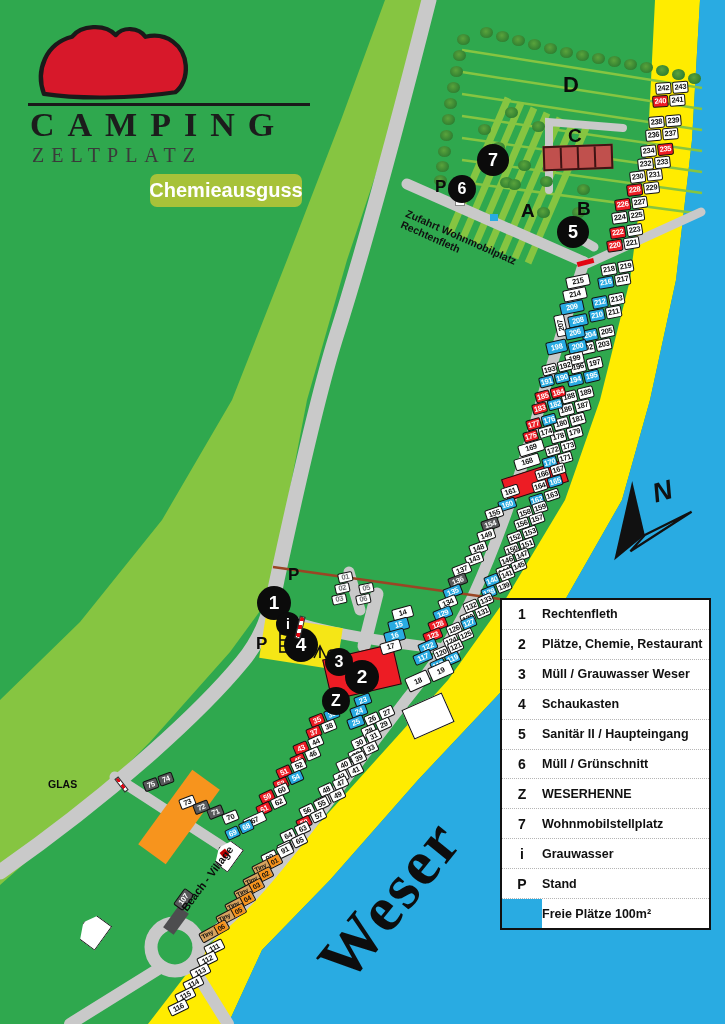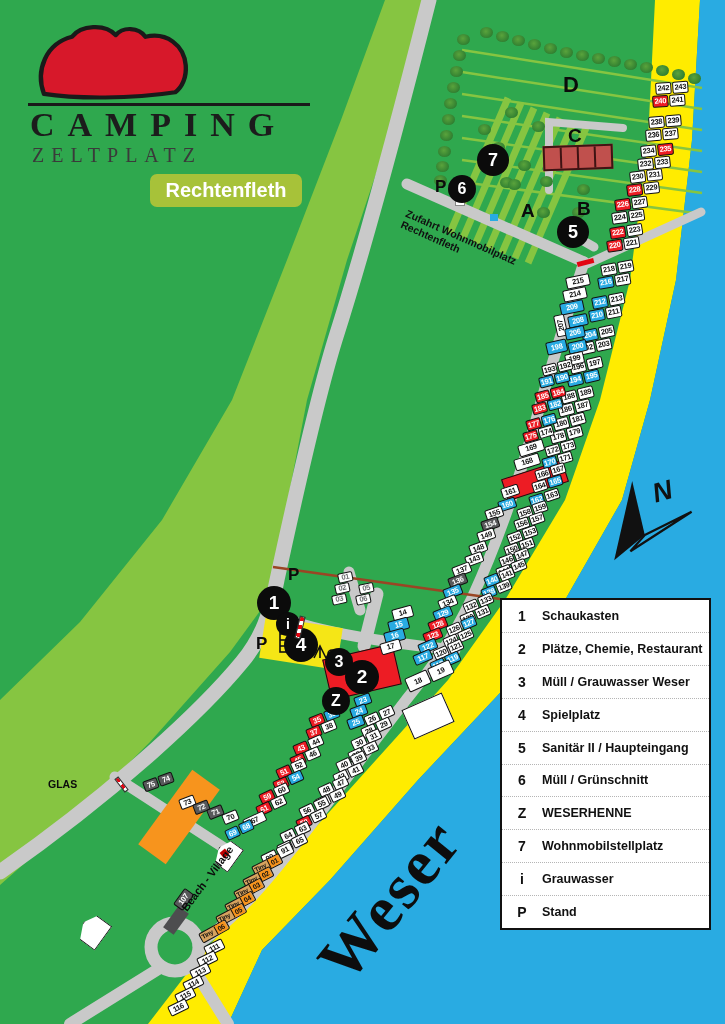--- a/index.html
+++ b/index.html
@@ -1086,33 +1086,33 @@
 
   <svg id="compass" width="90" height="100" viewBox="0 0 100 110">
     <polygon points="28,14 42,74 8,102" fill="#111"></polygon>
     <polygon points="42,74 94,48 26,92" fill="none" stroke="#111" stroke-width="2.5"></polygon>
     <text x="52" y="36" font-size="30" font-weight="bold" font-style="italic" fill="#111" transform="rotate(-16 60 30)">N</text>
   </svg>
 
   <div id="legend">
       <div class="lrow">
         <div class="lsym">1</div>
-        <div class="llabel">Schaukasten</div>
+        <div class="llabel">Rechtenfleth</div>
       </div>
       <div class="lrow">
         <div class="lsym">2</div>
         <div class="llabel">Plätze, Chemie, Restaurant</div>
       </div>
       <div class="lrow">
         <div class="lsym">3</div>
         <div class="llabel">Müll / Grauwasser Weser</div>
       </div>
       <div class="lrow">
         <div class="lsym">4</div>
-        <div class="llabel">Spielplatz</div>
+        <div class="llabel">Schaukasten</div>
       </div>
       <div class="lrow">
         <div class="lsym">5</div>
         <div class="llabel">Sanitär II / Haupteingang</div>
       </div>
       <div class="lrow">
         <div class="lsym">6</div>
         <div class="llabel">Müll / Grünschnitt</div>
       </div>
       <div class="lrow">
@@ -1123,26 +1123,30 @@
         <div class="lsym">7</div>
         <div class="llabel">Wohnmobilstellplatz</div>
       </div>
       <div class="lrow">
         <div class="lsym">i</div>
         <div class="llabel">Grauwasser</div>
       </div>
       <div class="lrow">
         <div class="lsym">P</div>
         <div class="llabel">Stand</div>
+      </div>
+      <div class="lrow">
+        <div class="lsym swatch"></div>
+        <div class="llabel">Freie Plätze 100m²</div>
       </div>
     </div>
 
   <div id="logo">
     <svg width="175" height="84" viewBox="0 0 200 100" preserveAspectRatio="none" style="position:absolute;left:30px;top:20px;">
       <path d="M16,88 C6,60 18,28 48,20 C58,6 86,4 98,18 C106,8 124,8 132,20 C156,14 176,30 178,54 C179,68 174,80 166,86 C116,94 52,94 16,88 Z" fill="#d7182a" stroke="#1a1a1a" stroke-width="5" stroke-linejoin="round"></path>
     </svg>
     <div id="logo-line"></div>
     <div id="logo-camping">CAMPING</div>
     <div id="logo-weserhenne">ZELTPLATZ</div>
-    <div id="logo-badge">Rechtenfleth</div>
+    <div id="logo-badge">Chemieausguss</div>
   </div>
 
 </div>
 
 </body></html>

